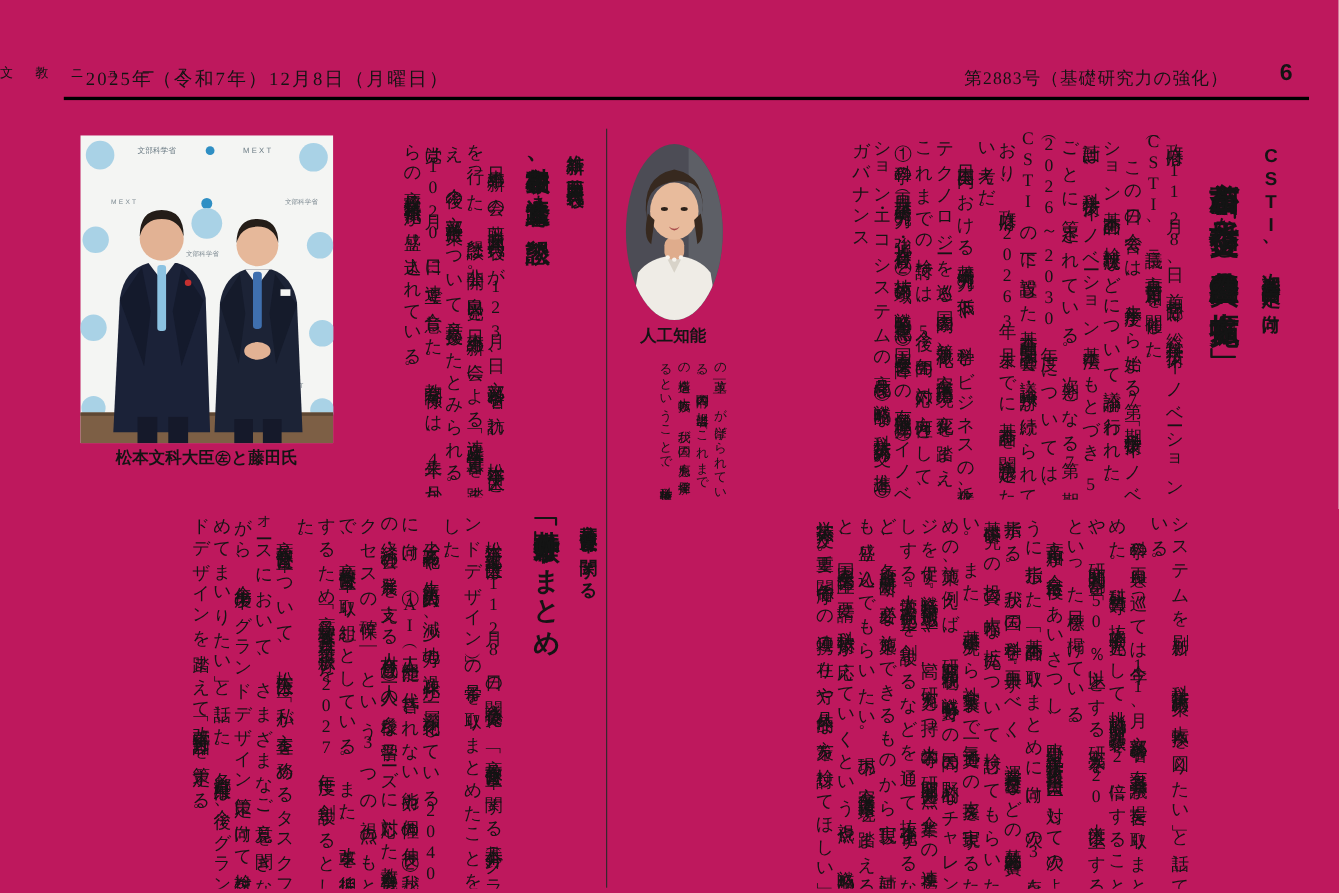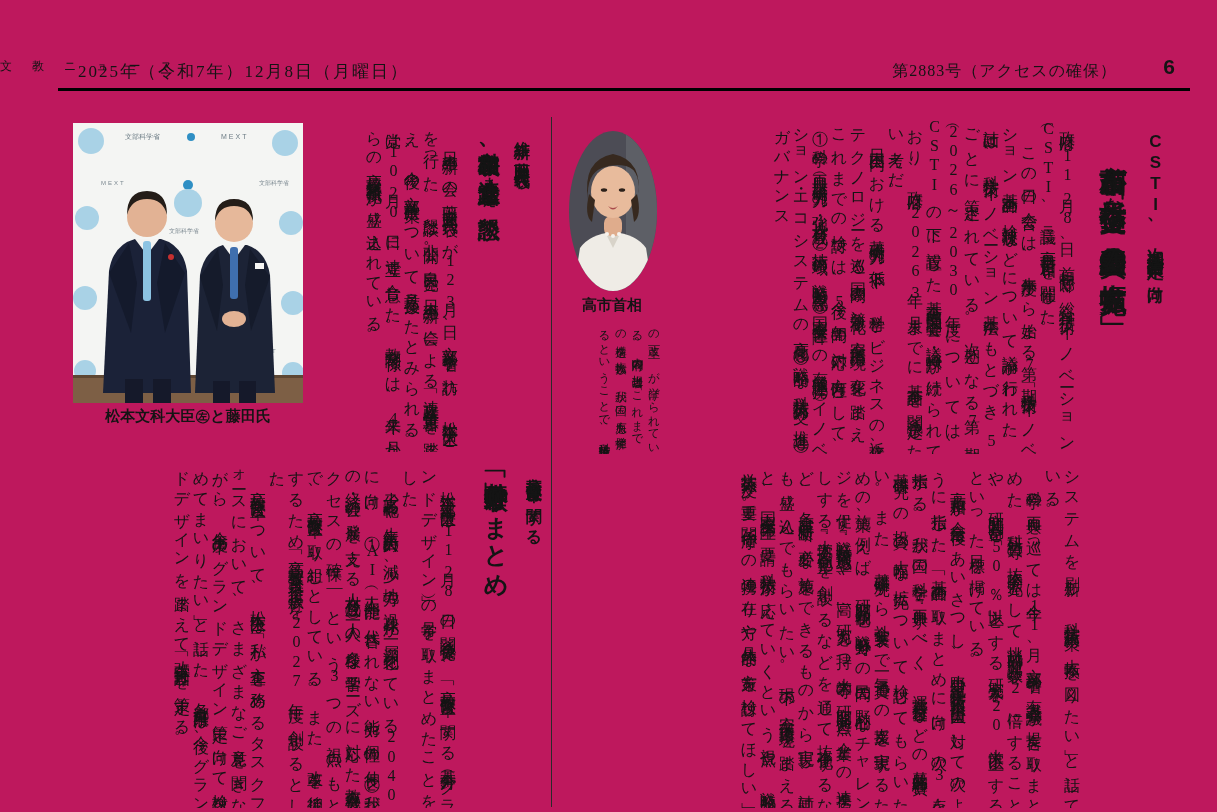--- a/index.html
+++ b/index.html
@@ -58,21 +58,21 @@
   .koko-headline{position:absolute; right:36px; top:346px; height:346px; font-size:24px;}
   .koko-body{position:absolute; left:3px; top:344px; width:400px; height:348px;}
 </style>
 </head>
 <body>
 
 <div class="page">
 
   <div class="hdr-date">2025年（令和7年）12月8日（月曜日）</div>
   <div class="hdr-masthead">文　教　ニ　ュ　ー　ス</div>
-  <div class="hdr-issue">第2883号（アクセスの確保）</div>
+  <div class="hdr-issue">第2883号（基礎研究力の強化）</div>
   <div class="hdr-pagenum">6</div>
   <div class="hdr-rule"></div>
 
   <div class="vdivider"></div>
 
   <div class="csti">
     <div class="v kicker csti-kicker">CSTI、次期基本計画策定に向け</div>
     <div class="v headline csti-headline">
       <span>高市首相が指示「交付金</span><span class="sm">など</span><span>基盤的経費の大幅拡充を」</span>
     </div>
@@ -106,21 +106,21 @@
           <path d="M20 70 Q14 30 45 24 Q76 30 70 70 Q74 40 58 36 Q46 33 34 38 Q18 44 20 70 Z" fill="#37291f"></path>
           <path d="M21 64 Q16 86 24 92 L27 70 Z" fill="#37291f"></path>
           <path d="M69 64 Q74 86 66 92 L63 70 Z" fill="#37291f"></path>
 
           <ellipse cx="36" cy="60" rx="3.2" ry="1.8" fill="#2c211a"></ellipse>
           <ellipse cx="54" cy="60" rx="3.2" ry="1.8" fill="#2c211a"></ellipse>
           <path d="M40 76 Q45 80 50 76 Q45 83 40 76 Z" fill="#a84a4a"></path>
         </g>
       </svg>
     </div>
-    <div class="caption takaichi-caption">高市首相</div>
+    <div class="caption takaichi-caption">人工知能</div>
 
     <div class="v csti-photocol">の改革――が挙げられている。内閣府の担当者は「これまでの構造を大転換し、我が国の底力を発揮するということで、科学技術推進</div>
 
     <div class="v body-text csti-lower">システムを刷新し、科学技術政策の大転換を図りたい」と話している。
 　科学の再興を巡っては今年11月、文部科学省の有識者会議が提言を取りまとめた。科研費等の抜本的拡充として挑戦的研究課題数を2倍にすることや、研究時間割合を「50％以上」とする研究大学を20大学以上にするといった目標を掲げている。
 　高市首相が会合最後にあいさつし、小野田紀美科学技術政策担当大臣に対して次のように指示した。「基本計画の取りまとめに向け、次の3点を指示する。我が国の科学を『再興』すべく、運営費交付金などの基盤的経費や、基礎研究への投資の大幅な拡充について検討してもらいたい。また、基礎研究から社会実装まで一気通貫での支援を実現するための施策、例えば、研究開発税制を戦略分野での民間の野心的なチャレンジを促す『戦略技術領域型』や、高い研究力を持つ大学等の研究開発拠点と企業との連携を後押しする『大学拠点強化型』を創設するなどを通じて抜本強化するなど、各府省庁横断で必要な施策をできるものから実現し、計画にも盛り込んでもらいたい。現下の安全保障環境を踏まえると、国家安全保障上の要請に科学技術が応えていくという視点や、戦略的な科学技術外交が重要。関係省庁での連携の在り方や具体的な方策を検討してほしい」</div>
   </div>
 
   <div class="leftcol">
 

